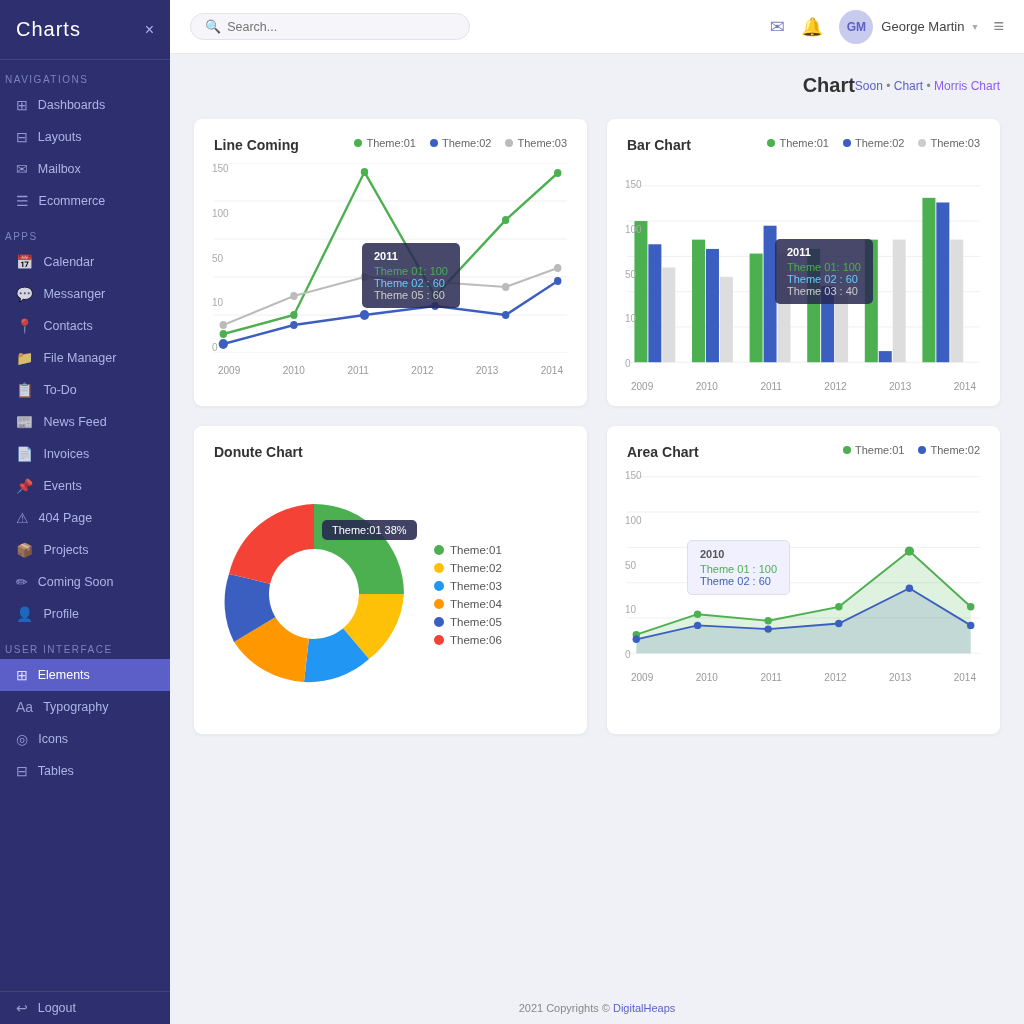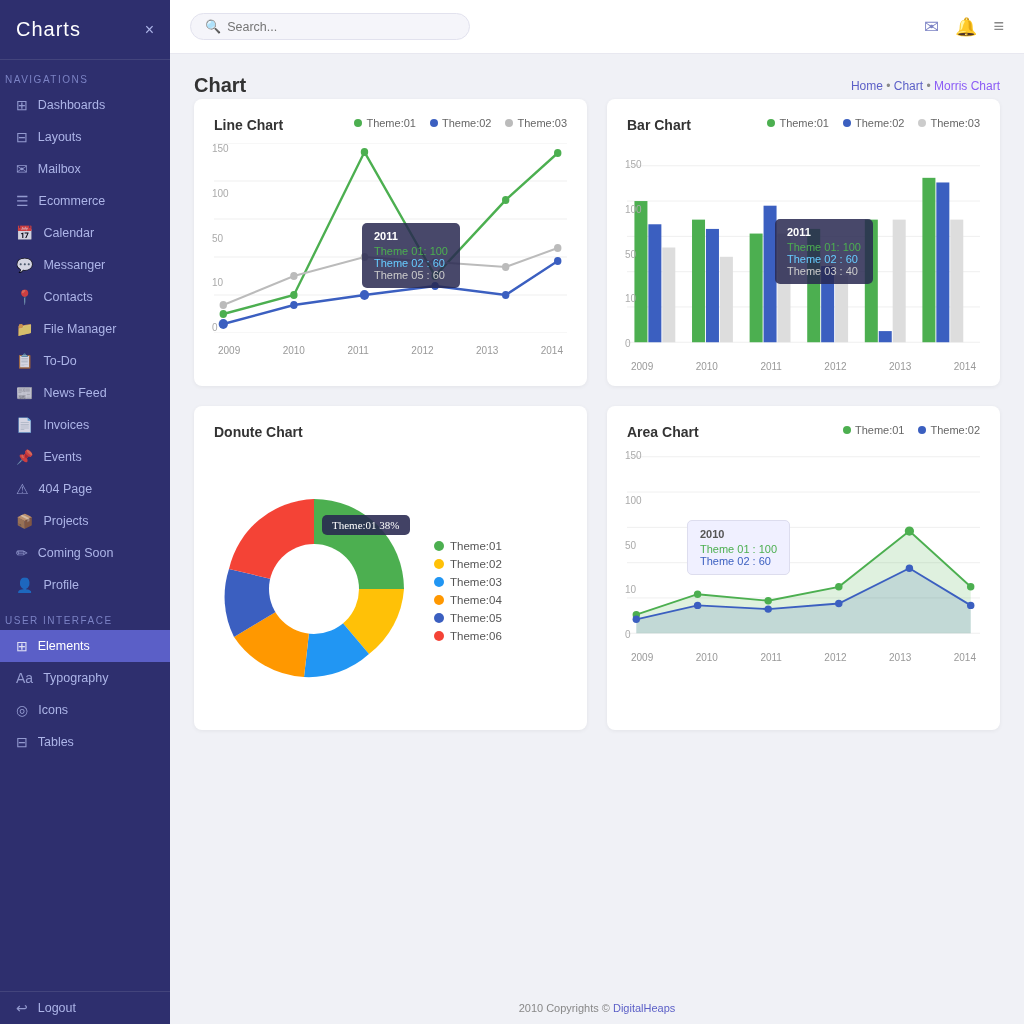--- a/index.html
+++ b/index.html
@@ -124,22 +124,22 @@
 
     
     #content {
       flex: 1;
       overflow-y: auto;
       padding: 20px 24px;
     }
     #page-header {
       display: flex;
       align-items: center;
-      justify-content: space-between;
-      margin-bottom: 2px;
+      justify-content: flex-end;
+      margin-bottom: 22px;
     }
     #page-title { font-size: 20px; font-weight: 600; color: #333; }
     #breadcrumb { font-size: 12px; color: #888; }
     #breadcrumb span { color: #5b5fc7; }
 
     
     .charts-grid {
       display: grid;
       grid-template-columns: 1fr 1fr;
       gap: 20px;
@@ -213,20 +213,21 @@
         <span>Layouts</span>
       </div>
       <div class="sidebar-item">
         <span class="icon">✉</span>
         <span>Mailbox</span>
       </div>
       <div class="sidebar-item">
         <span class="icon">☰</span>
         <span>Ecommerce</span>
       </div>
+      <div class="sidebar-section-label">APPS</div>
       <div class="sidebar-item">
         <span class="icon">📅</span>
         <span>Calendar</span>
       </div>
       <div class="sidebar-item">
         <span class="icon">💬</span>
         <span>Messanger</span>
       </div>
       <div class="sidebar-item">
         <span class="icon">📍</span>
@@ -297,35 +298,42 @@
 <div id="main">
 
   <div id="topbar">
     <div id="search-box">
       <span style="color:#aaa;font-size:13px;">🔍</span>
       <input type="text" placeholder="Search..." style="">
     </div>
     <div id="topbar-right">
       <span class="topbar-icon">✉</span>
       <span class="topbar-icon">🔔</span>
+      <div id="user-info">
+        <div id="avatar">
+          <span style="font-size:12px;color:#5b5fc7;font-weight:700;">GM</span>
+        </div>
+        <span id="user-name">George Martin</span>
+        <span style="font-size:10px;color:#aaa;">▾</span>
+      </div>
       <span class="topbar-menu-icon">≡</span>
     </div>
   </div>
 
   <div id="content">
     <div id="page-header">
       <span id="page-title">Chart</span>
-      <span id="breadcrumb"><span>Home</span> • <span>Chart</span> • <span style="color:#8b5cf6">Morris Chart</span></span>
+      <span id="breadcrumb"><span>Soon</span> • <span>Chart</span> • <span style="color:#8b5cf6">Morris Chart</span></span>
     </div>
 
     <div class="charts-grid">
 
       <div class="chart-card">
         <div style="display:flex;justify-content:space-between;align-items:center;margin-bottom:4px;">
-          <span class="chart-card-title">Line Chart</span>
+          <span class="chart-card-title">Line Coming</span>
           <div class="chart-legend" id="line-legend">
               <span><span class="legend-dot" style="background:#4caf50"></span>Theme:01</span>
               <span><span class="legend-dot" style="background:#3b5fc0"></span>Theme:02</span>
               <span><span class="legend-dot" style="background:#bbb"></span>Theme:03</span>
             </div>
         </div>
         <div class="chart-area line-chart-wrap">
           <svg id="line-svg" width="100%" height="190" viewBox="0 0 380 190" preserveAspectRatio="none">
             <line x1="0" y1="0" x2="380" y2="0" stroke="#eee" stroke-width="1"></line>
             <line x1="0" y1="38" x2="380" y2="38" stroke="#eee" stroke-width="1"></line>
@@ -445,23 +453,23 @@
           <span>2009</span>
             <span>2010</span>
             <span>2011</span>
             <span>2012</span>
             <span>2013</span>
             <span>2014</span>
         </div>
       </div>
 
       <div class="chart-card">
-        <span class="chart-card-title" style="display:block;margin-bottom:26px;">Donute Chart</span>
+        <span class="chart-card-title" style="display:block;margin-bottom:10px;">Donute Chart</span>
         <div class="donut-wrap">
-          <div style="position:relative;flex-shrink:0;font-family:Liberation Serif, serif;">
+          <div style="position:relative;flex-shrink:0;">
             <svg width="200" height="200" viewBox="0 0 200 200">
 
               <path d="M100,100 L100,10 A90,90 0 0,1 190,100 Z" fill="#4caf50"></path>
 
               <path d="M100,100 L190,100 A90,90 0 0,1 155,165 Z" fill="#ffc107"></path>
 
               <path d="M100,100 L155,165 A90,90 0 0,1 90,188 Z" fill="#2196f3"></path>
 
               <path d="M100,100 L90,188 A90,90 0 0,1 20,148 Z" fill="#ff9800"></path>
 
@@ -561,15 +569,15 @@
             <span>2011</span>
             <span>2012</span>
             <span>2013</span>
             <span>2014</span>
         </div>
       </div>
     </div>
   </div>
 
   <div id="footer-copy">
-    <span>2010 Copyrights ©</span> <a href="#">DigitalHeaps</a>
+    <span>2021 Copyrights ©</span> <a href="#">DigitalHeaps</a>
   </div>
 </div>
 
 </body></html>

